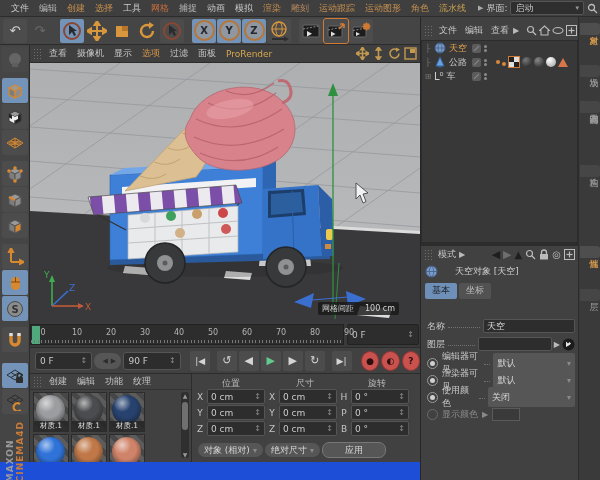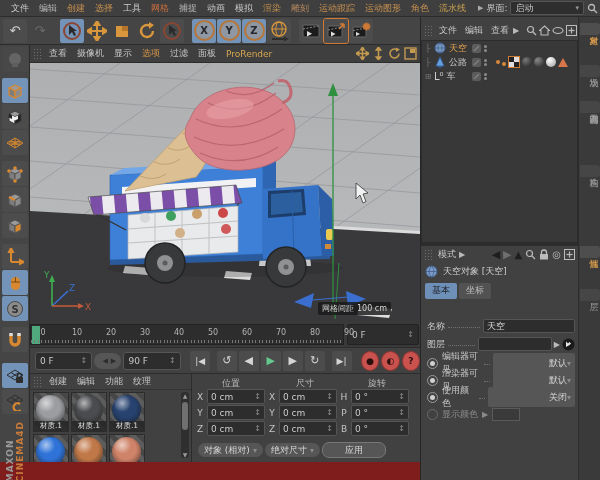--- a/index.html
+++ b/index.html
@@ -1,16 +1,16 @@
 <!DOCTYPE html>
 <html><head>
 <meta charset="utf-8">
 <style>
   html,body{margin:0;padding:0;background:#222;}
-  .app{position:relative;width:600px;height:480px;background:#7f1d1d;font-family:"DejaVu Sans","Liberation Sans",sans-serif;font-size:9px;color:#c8c8c8;overflow:hidden;}
+  .app{position:relative;width:600px;height:480px;background:#1d4ed8;font-family:"DejaVu Sans","Liberation Sans",sans-serif;font-size:9px;color:#c8c8c8;overflow:hidden;}
   .dots{width:8px;height:11px;background:radial-gradient(#6e6e6e 34%,transparent 36%);background-size:3px 3px;flex:0 0 8px;margin:0 3px;}
   
   .menubar{position:absolute;left:0;top:0;width:600px;height:17px;background:#3f3f3f;border-bottom:1px solid #2c2c2c;display:flex;align-items:center;padding-left:6px;box-sizing:border-box;}
   .mb-item{padding:0 5px;white-space:nowrap;}
   .iface{margin-left:auto;display:flex;align-items:center;gap:3px;padding-right:2px;}
   .iface .arr{color:#aaa;font-size:7px;}
   .dd{background:#2e2e2e;border:1px solid #555;border-radius:2px;height:12px;display:flex;align-items:center;padding:0 4px;gap:0;}
   .dd .ddv{min-width:60px;}
   .dd .caret{color:#999;font-size:7px;}
   
@@ -30,21 +30,21 @@
   .lb-btn.disabled{opacity:.55;}
   .lb-gap{flex:0 0 5px;}
   .logo-v{margin-top:6px;writing-mode:vertical-rl;transform:rotate(180deg);font-weight:bold;font-size:9px;letter-spacing:1px;color:#9a9a9a;}
   .logo-v .c4d{color:#c77b3a;}
   
   .vp{position:absolute;left:30px;top:45px;width:390px;height:277px;}
   .vp-menubar{position:absolute;left:0;top:0;width:100%;height:18px;background:#3f3f3f;border-bottom:1px solid #2c2c2c;display:flex;align-items:center;box-sizing:border-box;}
   .vpm-item{padding:0 5px;white-space:nowrap;}
   .vp-nav{margin-left:auto;display:flex;gap:3px;padding-right:3px;}
   .vp-canvas{position:absolute;left:0;top:18px;width:390px;height:259px;overflow:hidden;}
-  .vp-gridlabel{position:absolute;left:288px;top:239px;height:13px;background:rgba(25,25,25,.82);border-radius:2px;color:#d2d2d2;font-size:8px;display:flex;align-items:center;gap:3px;padding:0 4px;}
+  .vp-gridlabel{position:absolute;left:288px;top:239px;height:13px;background:rgba(25,25,25,.82);border-radius:2px;color:#d2d2d2;font-size:8px;display:flex;align-items:center;gap:11px;padding:0 4px;}
   
   .timeline{position:absolute;left:30px;top:322px;width:390px;height:26px;background:#3a3a3a;display:flex;box-sizing:border-box;border-bottom:1px solid #2c2c2c;}
   .tl-ruler{position:relative;flex:1;background:#2d2d2d;border:1px solid #222;margin:2px 2px 2px 0;}
   .tl-tick{position:absolute;top:3px;transform:translateX(-50%);color:#b5b5b5;font-size:8px;}
   .tl-playhead{position:absolute;left:1px;top:1px;width:8px;height:18px;background:#4fa97c;border:1px solid #2e7, solid;}
   .tl-strip{position:absolute;left:0;bottom:1px;width:100%;height:3px;background:repeating-linear-gradient(90deg,#777 0 1px,transparent 1px 3.4px);}
   .tl-field{width:62px;background:#2d2d2d;border:1px solid #222;border-radius:2px;margin:2px 1px;display:flex;align-items:center;justify-content:space-between;padding:0 4px;color:#c0c0c0;}
   
   .transport{position:absolute;left:30px;top:348px;width:390px;height:26px;background:#414141;border-bottom:1px solid #2c2c2c;display:flex;align-items:center;gap:2px;box-sizing:border-box;padding-left:5px;}
   .spin{width:52px;height:16px;background:#2d2d2d;border:1px solid #555;border-radius:3px;display:flex;align-items:center;justify-content:space-between;padding:0 4px;color:#c8c8c8;}
@@ -91,29 +91,29 @@
   .vis-dots{display:flex;flex-direction:column;gap:1px;}
   .vis-dots i{width:3px;height:3px;border-radius:50%;background:#8a8a8a;}
   .om-chips{position:absolute;left:74px;display:flex;align-items:center;gap:2px;}
   .chip-dot{width:4px;height:4px;border-radius:50%;background:#d8883a;}
   .chip-checker{width:10px;height:10px;border:1px solid #cf7a35;background:conic-gradient(#ddd 0 25%,#222 0 50%,#ddd 0 75%,#222 0);}
   .chip-sph{width:10px;height:10px;border-radius:50%;}
   .chip-tri{width:0;height:0;border-left:5px solid transparent;border-right:5px solid transparent;border-bottom:9px solid #d8764a;}
   .splitter{position:absolute;left:0;top:226px;width:157px;height:3px;background:#2c2c2c;}
   .am-menubar{position:absolute;left:0;top:229px;width:156px;height:17px;display:flex;align-items:center;}
   .am-icons{margin-left:auto;display:flex;gap:3px;align-items:center;padding-right:2px;}
-  .am-title{position:absolute;left:4px;top:248px;display:flex;align-items:center;gap:5px;color:#cdcdcd;}
+  .am-title{position:absolute;left:4px;top:248px;display:flex;align-items:center;gap:17px;color:#cdcdcd;}
   .am-tabs{position:absolute;left:4px;top:266px;display:flex;gap:2px;}
   .am-tab{padding:1px 7px 2px;border-radius:2px;background:#525252;color:#bdbdbd;text-align:right;}
   .am-tab.active{background:#6d8fb8;color:#1c1c1c;}
   .am-section{position:absolute;left:0;top:284px;width:157px;height:13px;background:#4a4a4a;border-top:1px solid #555;border-bottom:1px solid #333;line-height:13px;padding-left:5px;box-sizing:border-box;color:#d5d5d5;}
   .am-row{position:absolute;left:6px;width:148px;height:14px;display:flex;align-items:center;}
   .leader{flex:1;border-bottom:1px dotted #707070;margin:0 3px 3px;height:5px;min-width:6px;}
   .am-input{width:84px;height:12px;background:#2d2d2d;border:1px solid #555;border-radius:2px;padding:0 3px;display:flex;align-items:center;color:#d8d8d8;}
-  .am-ddl{width:84px;height:20px;background:#565656;border-radius:2px;padding:0 4px;display:flex;align-items:center;justify-content:flex-end;color:#d8d8d8;}
+  .am-ddl{width:84px;height:20px;background:#565656;border-radius:2px;padding:0 4px;display:flex;align-items:center;justify-content:space-between;color:#d8d8d8;}
   .radio{width:9px;height:9px;border:1px solid #9a9a9a;border-radius:50%;margin-right:4px;position:relative;flex:0 0 9px;}
   .radio.on:after{content:"";position:absolute;left:2px;top:2px;width:5px;height:5px;border-radius:50%;background:#cfcfcf;}
   .radio.off{border-color:#6a6a6a;}
   .swatch{width:26px;height:11px;background:#3a3a3a;border:1px solid #5a5a5a;}
   .side-tabs{position:absolute;right:0;top:0;width:22px;height:463px;background:#3a3a3a;border-left:1px solid #2c2c2c;box-sizing:border-box;}
   .vtab{position:absolute;left:1px;width:20px;writing-mode:vertical-rl;text-align:center;background:#464646;border-radius:0 3px 3px 0;color:#9c9c9c;padding:6px 0;box-sizing:border-box;}
   .vtab.active{color:#e2a14e;background:#4e4e4e;}
   .mini{font-size:8px;color:#bbb;}
   .dim-t{color:#8a8a8a;}
 </style>

